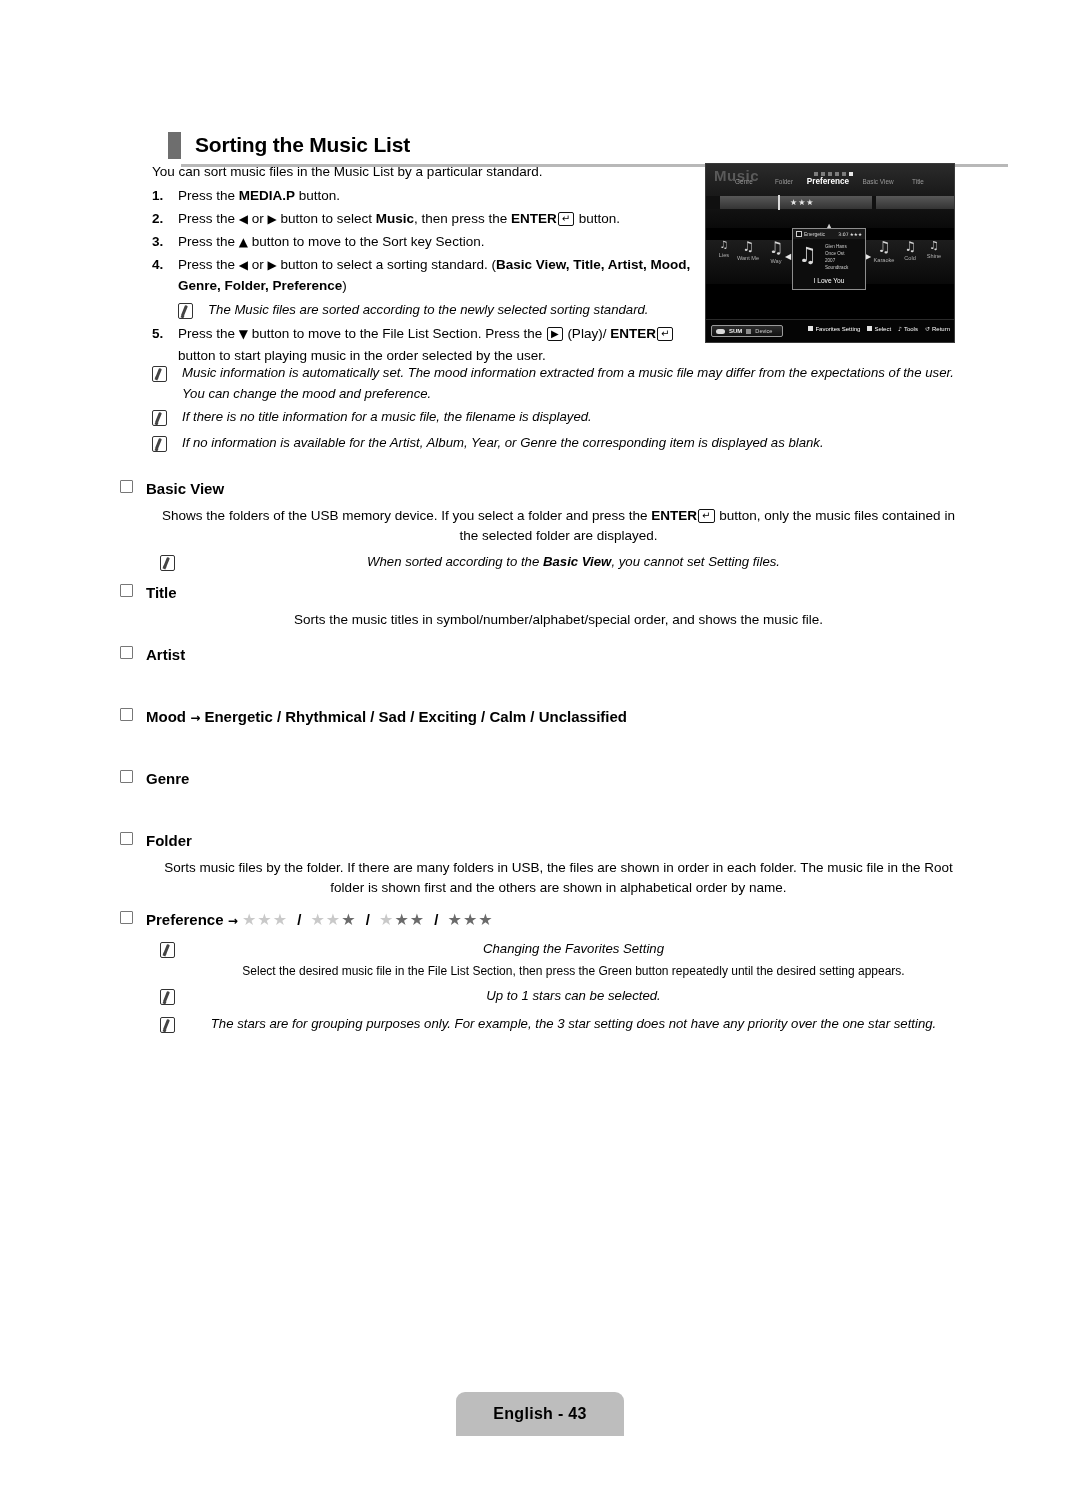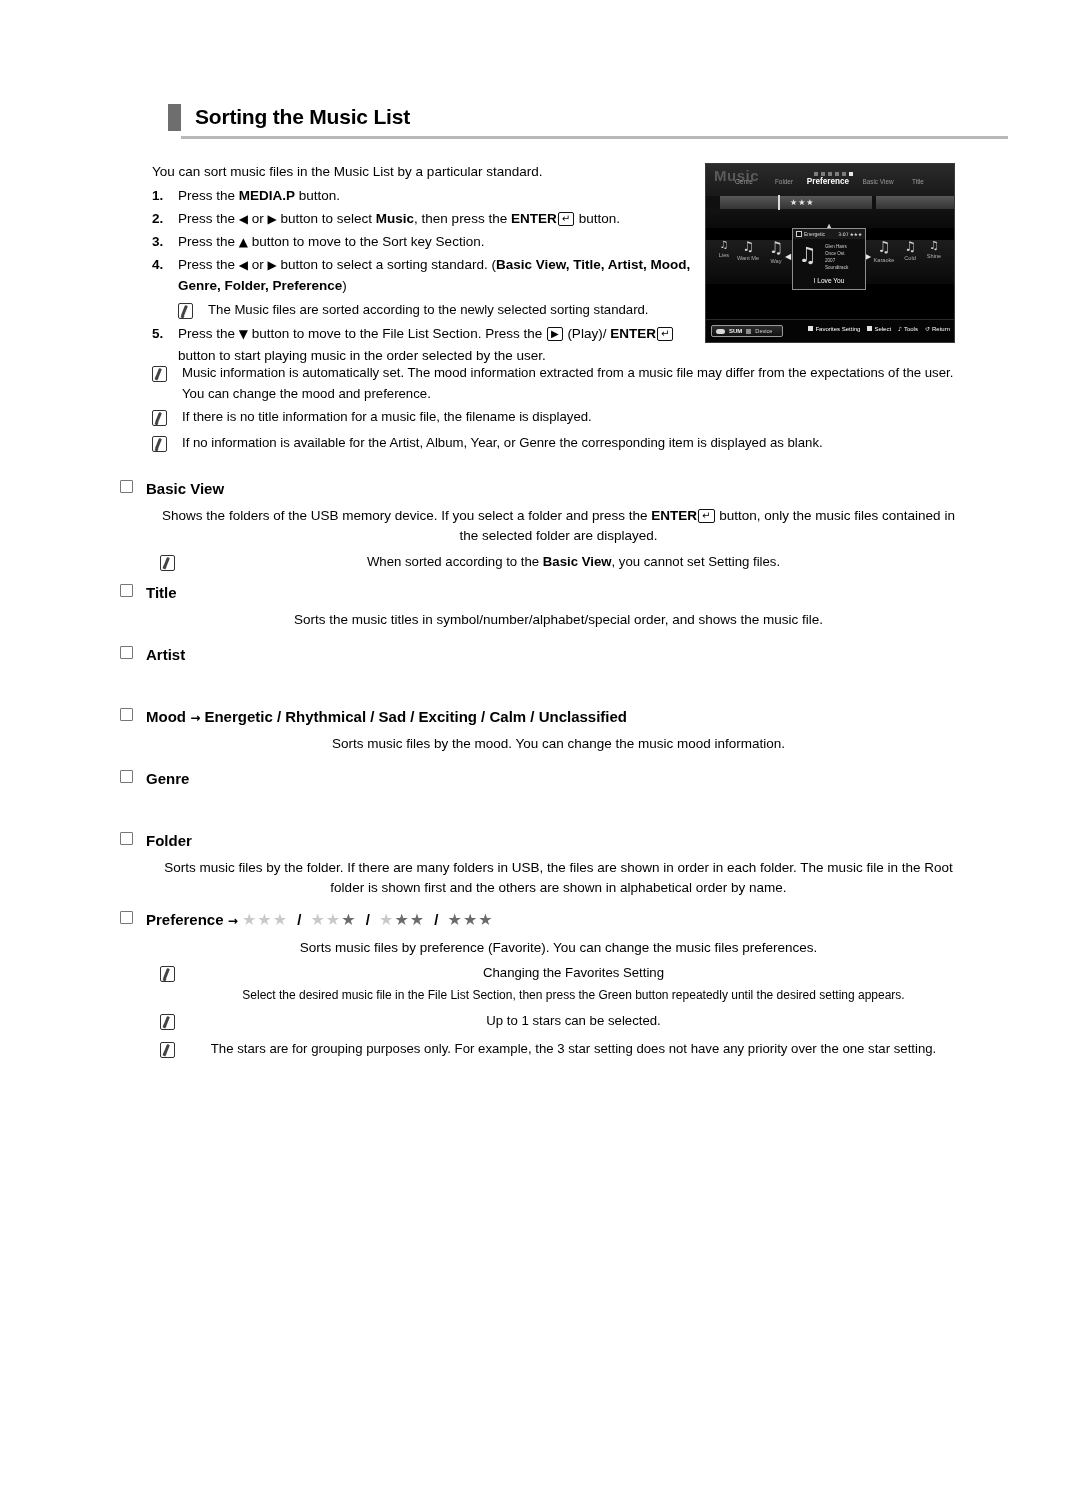--- a/index.html
+++ b/index.html
@@ -20,21 +20,21 @@
     position: absolute;
     left: 0; top: 0;
     width: 1080px;
     height: 1488px;
   }
 
   
   .title-block {
     position: absolute;
     left: 120px;
-    top: 104px;
+    top: 132px;
     width: 840px;
     padding-left: 48px;
   }
   .title-row {
     display: flex;
     align-items: center;
     gap: 14px;
   }
   .title-accent {
     width: 13px;
@@ -89,21 +89,21 @@
     display: flex;
     font-size: 13.2px;
     line-height: 1.6;
     margin-top: 2px;
   }
   .note-icon-cell {
     width: 30px;
     flex: none;
     padding-top: 3px;
   }
-  .note-body { flex: 1; }
+  .note-body { flex: 1; font-style: italic; }
   .note-sub {
     font-size: 12px;
     line-height: 1.6;
     padding-left: 30px;
   }
 
   .notes-wide {
     position: absolute;
     left: 152px;
     top: 360px;
@@ -477,23 +477,20 @@
         <div class="sec-head">
           <span class="sq"></span>
           <span><span class="b">Artist</span></span>
         </div>
       </div>
       <div class="section" style="top: 708px;">
         <div class="sec-head">
           <span class="sq"></span>
           <span><span class="b">Mood </span><span class="arrow b">→</span><span class="b"> Energetic / Rhythmical / Sad / Exciting / Calm / Unclassified</span></span>
         </div>
-        <div class="sec-body">
-          <div><span>Sorts music files by the mood. You can change the music mood information.</span></div>
-        </div>
       </div>
       <div class="section" style="top: 770px;">
         <div class="sec-head">
           <span class="sq"></span>
           <span><span class="b">Genre</span></span>
         </div>
       </div>
       <div class="section" style="top: 832px;">
         <div class="sec-head">
           <span class="sq"></span>
@@ -502,21 +499,20 @@
         <div class="sec-body">
           <div><span>Sorts music files by the folder. If there are many folders in USB, the files are shown in order in each folder. The music file in the Root folder is shown first and the others are shown in alphabetical order by name.</span></div>
         </div>
       </div>
       <div class="section" style="top: 910px;">
         <div class="sec-head">
           <span class="sq"></span>
           <span><span class="b">Preference </span><span class="arrow b">→</span><span> </span><span class="stars"><span class="star dim">★</span><span class="star dim">★</span><span class="star dim">★</span></span><span class="slash"> / </span><span class="stars"><span class="star dim">★</span><span class="star dim">★</span><span class="star on">★</span></span><span class="slash"> / </span><span class="stars"><span class="star dim">★</span><span class="star on">★</span><span class="star on">★</span></span><span class="slash"> / </span><span class="stars"><span class="star on">★</span><span class="star on">★</span><span class="star on">★</span></span></span>
         </div>
         <div class="sec-body">
-          <div><span>Sorts music files by preference (Favorite). You can change the music files preferences.</span></div>
           <div>
             <div class="note">
               <div class="note-icon-cell"><span class="nicon"></span></div>
               <div class="note-body"><span>Changing the Favorites Setting</span></div>
             </div>
             <div class="note-sub">Select the desired music file in the File List Section, then press the Green button repeatedly until the desired setting appears.</div>
           </div>
           <div>
             <div class="note">
               <div class="note-icon-cell"><span class="nicon"></span></div>
@@ -630,14 +626,15 @@
             <span class="kt">Tools</span>
           </div>
           <div class="tv-key">
             <span class="kg">↺</span>
             <span class="kt">Return</span>
           </div>
         </div>
     </div>
   </div>
 
+  <div class="footer-tab">English - 43</div>
 
 </div>
 
 </body></html>

